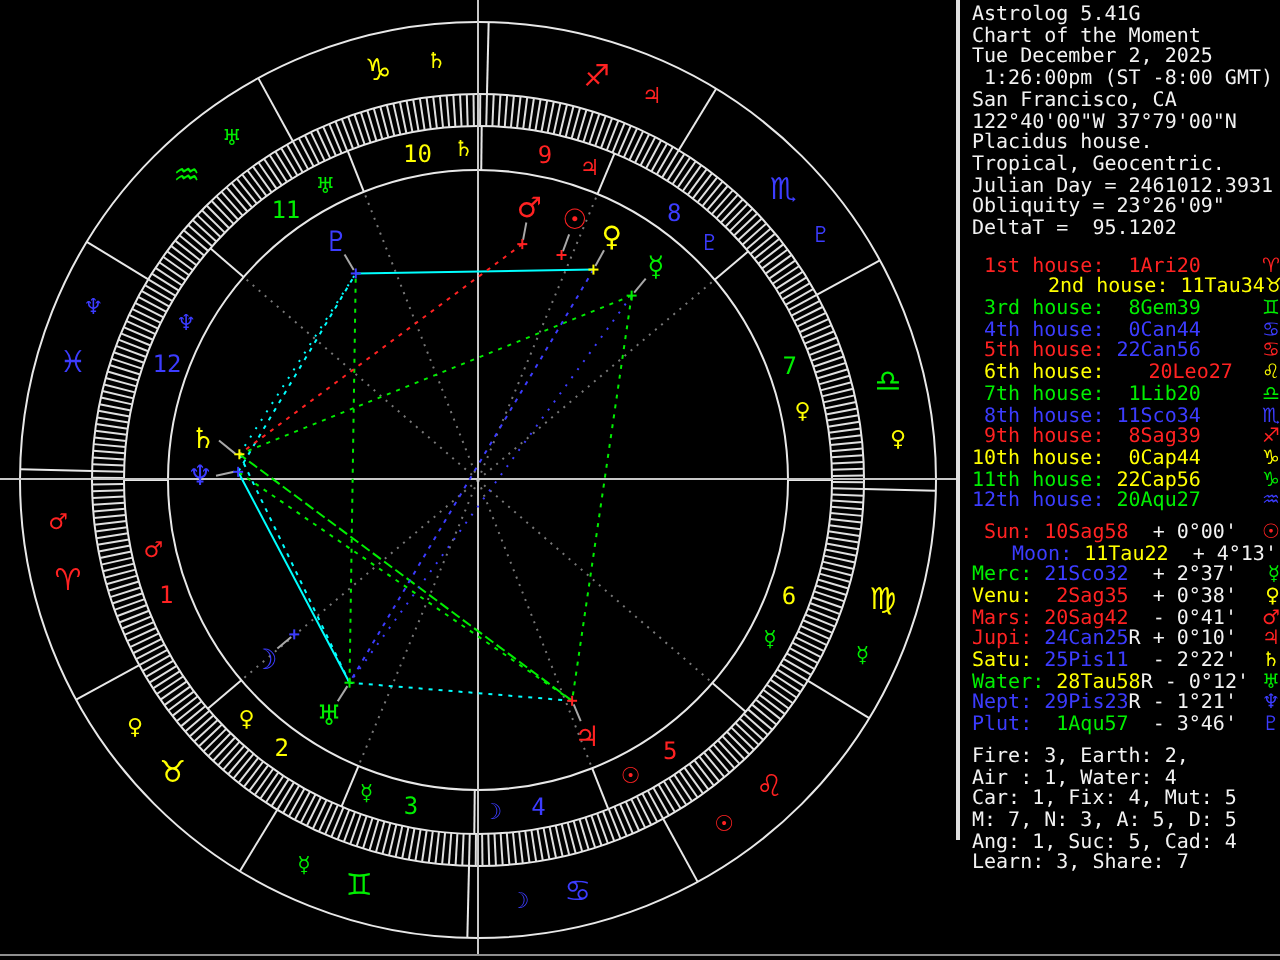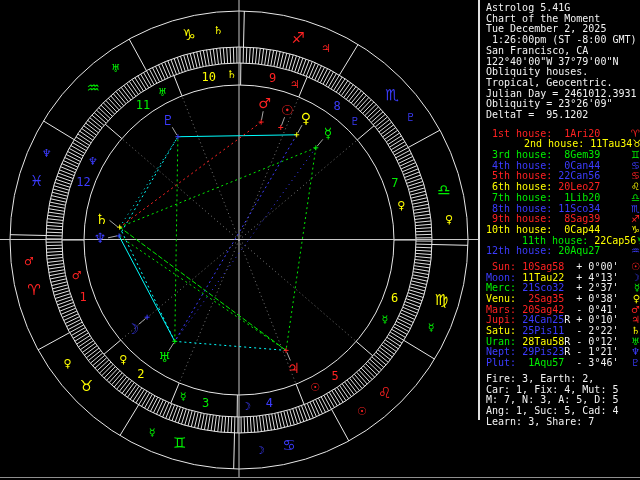--- a/index.html
+++ b/index.html
@@ -526,57 +526,58 @@
       </svg>
   </div>
   <div id="sidebar">
     <div>
       <div class="line">Astrolog 5.41G</div>
       <div class="line">Chart of the Moment</div>
       <div class="line">Tue December 2, 2025</div>
       <div class="line"> 1:26:00pm (ST -8:00 GMT)</div>
       <div class="line">San Francisco, CA</div>
       <div class="line">122°40'00"W 37°79'00"N</div>
-      <div class="line">Obliquity houses.</div>
+      <div class="line">Placidus house.</div>
       <div class="line">Tropical, Geocentric.</div>
       <div class="line">Julian Day = 2461012.3931</div>
       <div class="line">Obliquity = 23°26'09"</div>
       <div class="line">DeltaT =  95.1202</div>
     </div>
     <div class="sp8"></div>
     <div id="houses">
         <div class="row"><span><span style="color: rgb(255, 34, 34);"> 1st house: </span><span style="color: rgb(255, 34, 34);"> 1Ari20</span></span><span class="g" style="color: rgb(255, 34, 34);">♈</span></div>
         <div class="row"><span><span style="color: rgb(255, 255, 0); margin-left: 32px;"> 2nd house: </span><span style="color: rgb(255, 255, 0);">11Tau34</span></span><span class="g" style="color: rgb(255, 255, 0);">♉</span></div>
         <div class="row"><span><span style="color: rgb(0, 238, 0);"> 3rd house: </span><span style="color: rgb(0, 238, 0);"> 8Gem39</span></span><span class="g" style="color: rgb(0, 238, 0);">♊</span></div>
         <div class="row"><span><span style="color: rgb(60, 60, 255);"> 4th house: </span><span style="color: rgb(60, 60, 255);"> 0Can44</span></span><span class="g" style="color: rgb(60, 60, 255);">♋</span></div>
         <div class="row"><span><span style="color: rgb(255, 34, 34);"> 5th house: </span><span style="color: rgb(60, 60, 255);">22Can56</span></span><span class="g" style="color: rgb(255, 34, 34);">♋</span></div>
-        <div class="row"><span><span style="color: rgb(255, 255, 0);"> 6th house: </span><span style="color: rgb(255, 34, 34);">20Leo27</span></span><span class="g" style="color: rgb(255, 255, 0);">♌</span></div>
+        <div class="row"><span><span style="color: rgb(255, 255, 0);"> 6th house: </span><span style="color: rgb(255, 34, 34); margin-left: 16px;">20Leo27</span></span><span class="g" style="color: rgb(255, 255, 0);">♌</span></div>
         <div class="row"><span><span style="color: rgb(0, 238, 0); text-align: center;"> 7th house: </span><span style="color: rgb(0, 238, 0);"> 1Lib20</span></span><span class="g" style="color: rgb(0, 238, 0);">♎</span></div>
         <div class="row"><span><span style="color: rgb(60, 60, 255);"> 8th house: </span><span style="color: rgb(60, 60, 255);">11Sco34</span></span><span class="g" style="color: rgb(60, 60, 255);">♏</span></div>
         <div class="row"><span><span style="color: rgb(255, 34, 34);"> 9th house: </span><span style="color: rgb(255, 34, 34);"> 8Sag39</span></span><span class="g" style="color: rgb(255, 34, 34);">♐</span></div>
         <div class="row"><span><span style="color: rgb(255, 255, 0);">10th house: </span><span style="color: rgb(255, 255, 0);"> 0Cap44</span></span><span class="g" style="color: rgb(255, 255, 0);">♑</span></div>
-        <div class="row"><span><span style="color: rgb(0, 238, 0); margin-left: 36px;">11th house: </span><span style="color: rgb(255, 255, 0);">22Cap56</span></span><span class="g" style="color: rgb(0, 238, 0);">♑</span></div>
+        <div class="row"><span><span style="color: rgb(0, 238, 0);">11th house: </span><span style="color: rgb(255, 255, 0);">22Cap56</span></span><span class="g" style="color: rgb(0, 238, 0);">♑</span></div>
         <div class="row"><span><span style="color: rgb(60, 60, 255);">12th house: </span><span style="color: rgb(0, 238, 0);">20Aqu27</span></span><span class="g" style="color: rgb(60, 60, 255);">♒</span></div>
       </div>
     <div class="sp5"></div>
     <div id="planets">
         <div class="row"><span><span style="color: rgb(255, 34, 34);"> Sun: </span><span style="color: rgb(255, 34, 34); text-align: center;">10Sag58</span><span style="color: rgb(242, 242, 242);"> </span><span style="color: rgb(242, 242, 242); margin-top: 16px;"> + 0°00'</span></span><span class="g" style="color: rgb(255, 34, 34);">☉</span></div>
-        <div class="row"><span><span style="color: rgb(60, 60, 255);">Moon: </span><span style="color: rgb(255, 255, 0);">11Tau22</span><span style="color: rgb(242, 242, 242);"> </span><span style="color: rgb(242, 242, 242);"> + 4°13'</span></span><span class="g" style="color: rgb(60, 60, 255);">☽</span></div>
+        <div class="row"><span><span style="color: rgb(60, 60, 255); margin-left: 20px;">Moon: </span><span style="color: rgb(255, 255, 0);">11Tau22</span><span style="color: rgb(242, 242, 242);"> </span><span style="color: rgb(242, 242, 242);"> + 4°13'</span></span><span class="g" style="color: rgb(60, 60, 255);">☽</span></div>
         <div class="row"><span><span style="color: rgb(0, 238, 0);">Merc: </span><span style="color: rgb(60, 60, 255);">21Sco32</span><span style="color: rgb(242, 242, 242);"> </span><span style="color: rgb(242, 242, 242);"> + 2°37'</span></span><span class="g" style="color: rgb(0, 238, 0);">☿</span></div>
         <div class="row"><span><span style="color: rgb(255, 255, 0);">Venu: </span><span style="color: rgb(255, 34, 34);"> 2Sag35</span><span style="color: rgb(242, 242, 242);"> </span><span style="color: rgb(242, 242, 242);"> + 0°38'</span></span><span class="g" style="color: rgb(255, 255, 0);">♀</span></div>
         <div class="row"><span><span style="color: rgb(255, 34, 34);">Mars: </span><span style="color: rgb(255, 34, 34);">20Sag42</span><span style="color: rgb(242, 242, 242);"> </span><span style="color: rgb(242, 242, 242);"> - 0°41'</span></span><span class="g" style="color: rgb(255, 34, 34);">♂</span></div>
         <div class="row"><span><span style="color: rgb(255, 34, 34);">Jupi: </span><span style="color: rgb(60, 60, 255);">24Can25</span><span style="color: rgb(242, 242, 242);">R</span><span style="color: rgb(242, 242, 242);"> + 0°10'</span></span><span class="g" style="color: rgb(255, 34, 34);">♃</span></div>
         <div class="row"><span><span style="color: rgb(255, 255, 0);">Satu: </span><span style="color: rgb(60, 60, 255);">25Pis11</span><span style="color: rgb(242, 242, 242);"> </span><span style="color: rgb(242, 242, 242);"> - 2°22'</span></span><span class="g" style="color: rgb(255, 255, 0);">♄</span></div>
-        <div class="row"><span><span style="color: rgb(0, 238, 0);">Uran: </span><span style="color: rgb(255, 255, 0);">28Tau58</span><span style="color: rgb(242, 242, 242);">R</span><span style="color: rgb(242, 242, 242);"> - 0°12'</span></span><span class="g" style="color: rgb(0, 238, 0);">♅</span></div>
+        <div class="row"><span><span style="color: rgb(0, 238, 0);">Water: </span><span style="color: rgb(255, 255, 0);">28Tau58</span><span style="color: rgb(242, 242, 242);">R</span><span style="color: rgb(242, 242, 242);"> - 0°12'</span></span><span class="g" style="color: rgb(0, 238, 0);">♅</span></div>
         <div class="row"><span><span style="color: rgb(60, 60, 255);">Nept: </span><span style="color: rgb(60, 60, 255);">29Pis23</span><span style="color: rgb(242, 242, 242);">R</span><span style="color: rgb(242, 242, 242);"> - 1°21'</span></span><span class="g" style="color: rgb(60, 60, 255);">♆</span></div>
         <div class="row"><span><span style="color: rgb(60, 60, 255);">Plut: </span><span style="color: rgb(0, 238, 0);"> 1Aqu57</span><span style="color: rgb(242, 242, 242);"> </span><span style="color: rgb(242, 242, 242);"> - 3°46'</span></span><span class="g" style="color: rgb(60, 60, 255);">♇</span></div>
       </div>
     <div class="sp5"></div>
     <div>
       <div class="line">Fire: 3, Earth: 2,</div>
+      <div class="line">Air : 1, Water: 4</div>
       <div class="line">Car: 1, Fix: 4, Mut: 5</div>
       <div class="line">M: 7, N: 3, A: 5, D: 5</div>
       <div class="line">Ang: 1, Suc: 5, Cad: 4</div>
       <div class="line">Learn: 3, Share: 7</div>
     </div>
   </div>
   <div id="bottom-border"></div>
 </div>
 
 </body></html>

